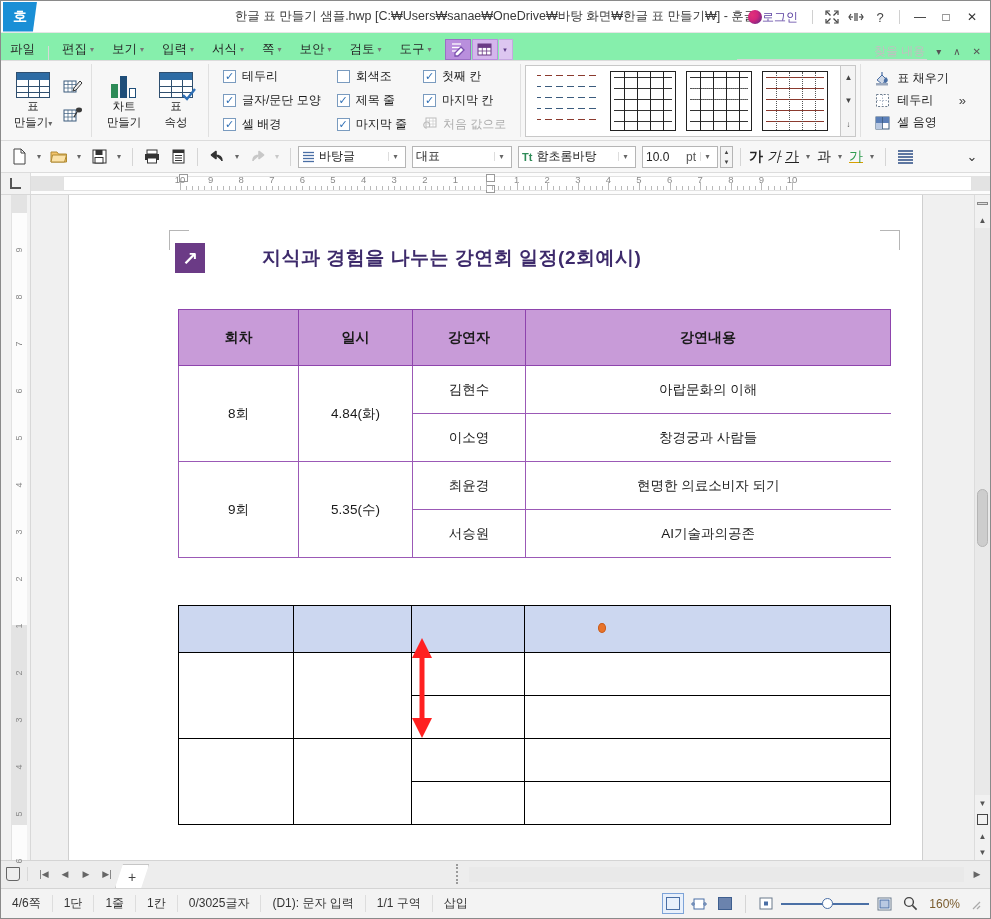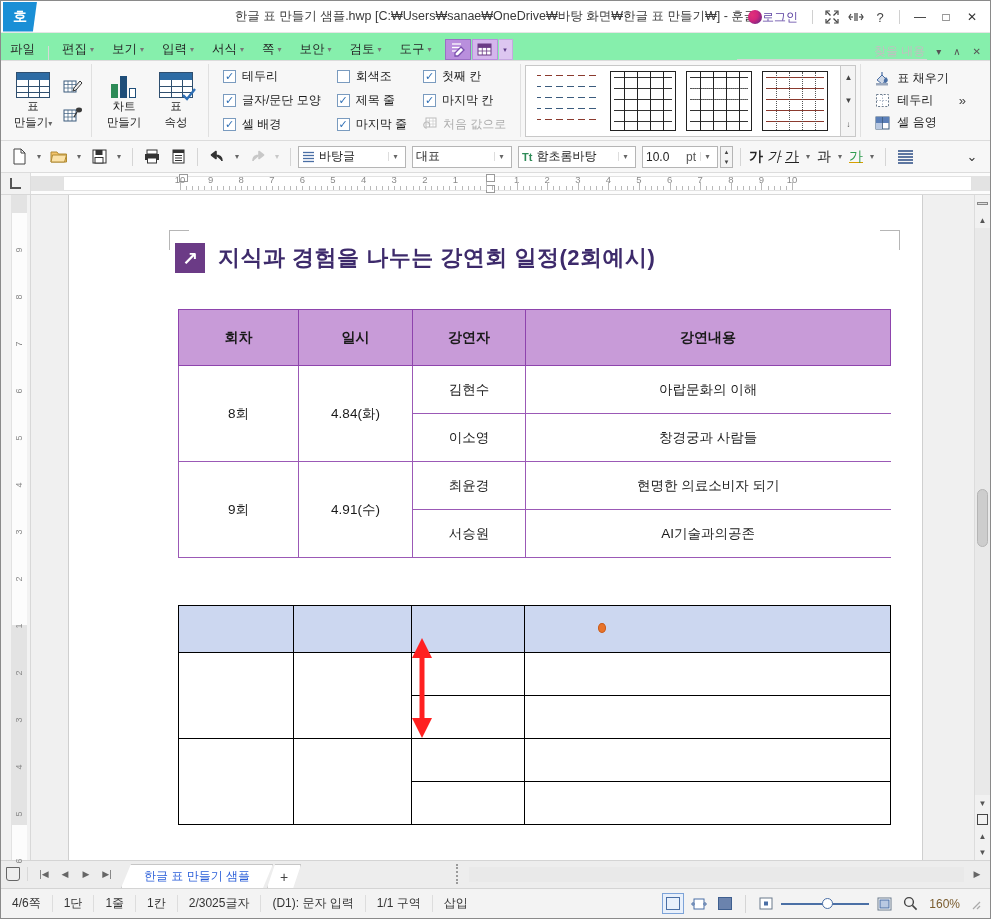--- a/index.html
+++ b/index.html
@@ -210,21 +210,21 @@
 
   .doc-heading {
     position: absolute; left: 106px; top: 48px;
     display: flex; align-items: center; gap: 13px;
   }
   .head-icon {
     width: 30px; height: 30px; background: #6b3b86; color:#fff;
     display:flex; align-items:center; justify-content:center;
     font-size: 19px; font-weight: bold;
   }
-  .head-text { font-size: 22px; font-weight: bold; color: #3d2a6b; letter-spacing: .5px; }
+  .head-text { font-size: 19px; font-weight: bold; color: #3d2a6b; letter-spacing: .5px; margin-left: 44px; }
 
   
   .ptable {
     position: absolute; left: 109px; top: 114px; width: 713px;
     border-collapse: collapse; table-layout: fixed;
   }
   .ptable td, .ptable th {
     border: 1px solid #9b59b6; padding: 0; text-align: center;
     font-size: 13.5px; color:#1a1a1a; font-weight: normal;
   }
@@ -923,21 +923,21 @@
               <td rowspan="2">4.84(화)</td>
               <td>김현수</td>
               <td class="no-lr">아랍문화의 이해</td>
             </tr>
             <tr>
               <td>이소영</td>
               <td class="no-lr">창경궁과 사람들</td>
             </tr>
             <tr>
               <td rowspan="2">9회</td>
-              <td rowspan="2">4.91(수)</td>
+              <td rowspan="2">5.35(수)</td>
               <td>최윤경</td>
               <td class="no-lr">현명한 의료소비자 되기</td>
             </tr>
             <tr>
               <td>서승원</td>
               <td class="no-lr">AI기술과의공존</td>
             </tr>
           </tbody>
         </table>
 
@@ -1001,35 +1001,34 @@
 
   <div class="tabbar">
     <div class="tb-left">
       <div class="page-icon"></div>
       <div class="menu-sep"></div>
       <div class="tb-nav">|◀</div>
       <div class="tb-nav">◀</div>
       <div class="tb-nav">▶</div>
       <div class="tb-nav">▶|</div>
     </div>
-    <div class="doctab">한글 표 만들기 샘플</div>
     <div class="newtab">+</div>
     <div class="tabbar-right">
       <div class="dotted"></div>
       <div class="hsb" style="width:495px"></div>
       <div class="tb-nav">▶</div>
     </div>
   </div>
 
   <div class="statusbar">
     <div class="st">4/6쪽</div>
     <div class="st">1단</div>
     <div class="st">1줄</div>
     <div class="st">1칸</div>
-    <div class="st">2/3025글자</div>
+    <div class="st">0/3025글자</div>
     <div class="st">(D1): 문자 입력</div>
     <div class="st">1/1 구역</div>
     <div class="st">삽입</div>
 
     <div class="status-right">
       <div class="vbtn sel">
           <div class="vb-ic"></div>
         </div>
       <div class="vbtn">
         <svg width="16" height="12" viewBox="0 0 16 12">

